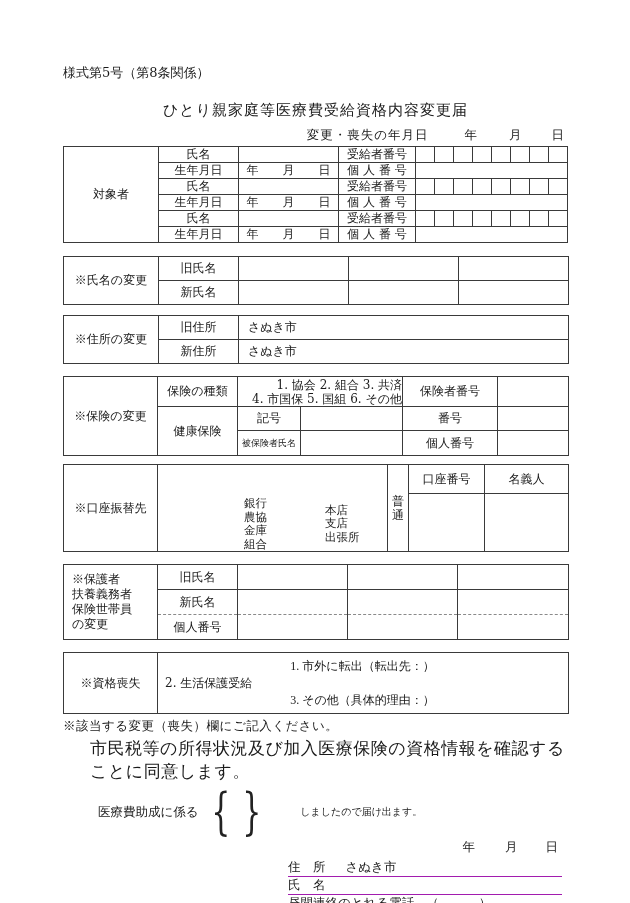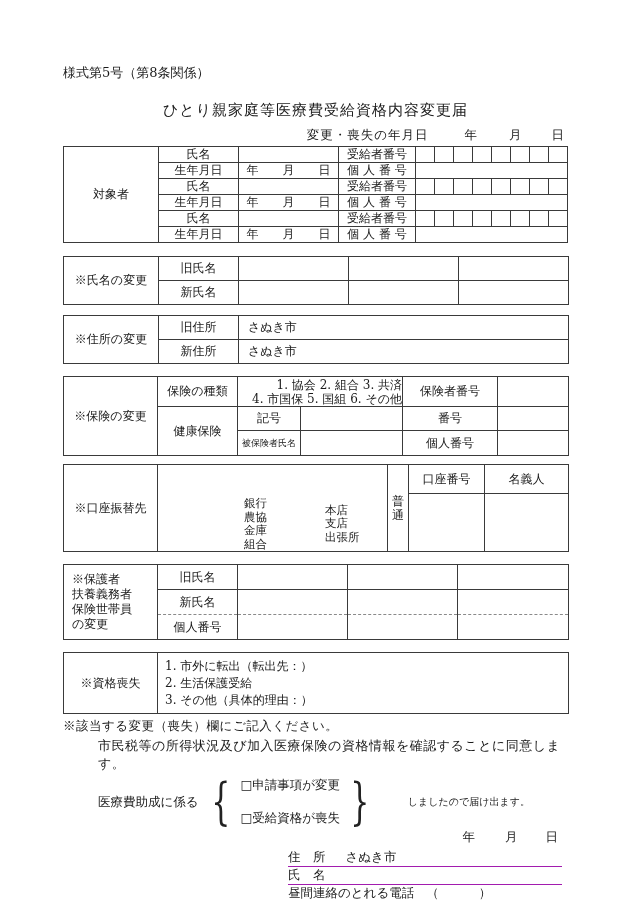--- a/index.html
+++ b/index.html
@@ -50,24 +50,24 @@
   .branchlist{margin-left:58px;}
   .acct-type{font-size:12px;line-height:14px;padding:0 2px;word-break:break-all;}
 
   .t6 tr{height:25px;}
   .t6 .biglabel{text-align:left;padding-left:8px;font-size:12px;line-height:15px;}
   .t6 .dash-bottom{border-bottom:1px dashed #8a8a8a;}
   .t6 .dash-top{border-top:1px dashed #8a8a8a;}
 
   .t7 td{height:56px;}
   .t7 .items{text-align:left;font-size:12px;line-height:17px;padding:2px 8px 2px 7px;}
-  .t7 .line{display:flex;justify-content:flex-start;}
+  .t7 .line{display:flex;justify-content:center;font-family:Liberation Serif, serif;}
 
   .note{font-size:12.5px;margin-top:4px;letter-spacing:0.5px;}
-  .consent{font-size:13px;margin-top:2px;margin-left:35px;letter-spacing:0.5px;}
+  .consent{font-size:17px;margin-top:2px;margin-left:27px;letter-spacing:0.5px;}
 
   .brace-row{display:flex;align-items:center;margin-left:35px;margin-top:0px;height:58px;}
   .brace-prefix{font-size:12.5px;}
   .brace{font-size:50px;font-weight:400;line-height:50px;transform:scaleX(0.6);color:#222;}
   .brace.l{margin-left:6px;}
   .brace.r{margin-right:6px;}
   .options{display:flex;flex-direction:column;justify-content:space-between;height:50px;margin:0 4px;}
   .opt{font-size:12.5px;}
   .brace-suffix{font-size:10px;margin-left:26px;}
 
@@ -353,28 +353,20 @@
       </tr>
     </tbody>
       </table>
 
     <div class="note">※該当する変更（喪失）欄にご記入ください。</div>
     <div class="consent">市民税等の所得状況及び加入医療保険の資格情報を確認することに同意します。</div>
 
     <div class="brace-row">
       <span class="brace-prefix">医療費助成に係る</span>
       <span class="brace l">{</span>
-      <span class="options">
-        <span class="opt">
-          <span>□</span><span>申請事項が変更</span>
-        </span>
-        <span class="opt">
-          <span>□</span><span>受給資格が喪失</span>
-        </span>
-      </span>
       <span class="brace r">}</span>
       <span class="brace-suffix">しましたので届け出ます。</span>
     </div>
 
     <div class="date-line2">
       <span class="y">年</span>
       <span class="m">月</span>
       <span>日</span>
     </div>
 

